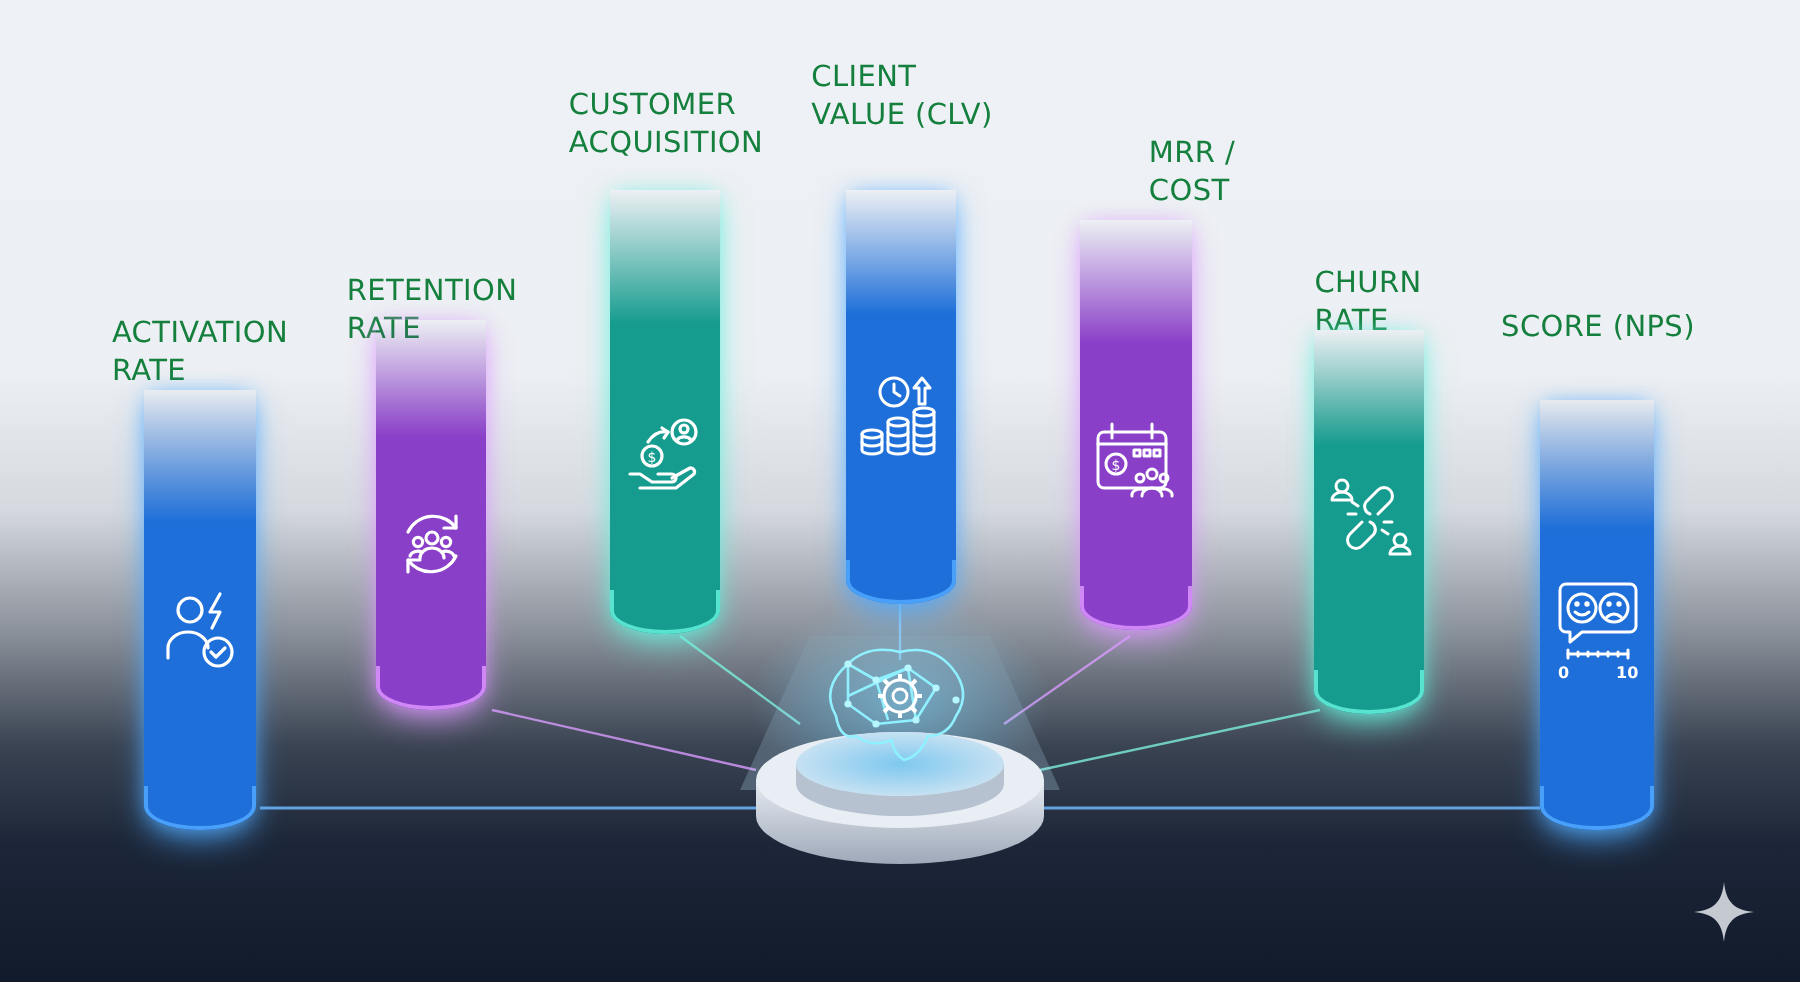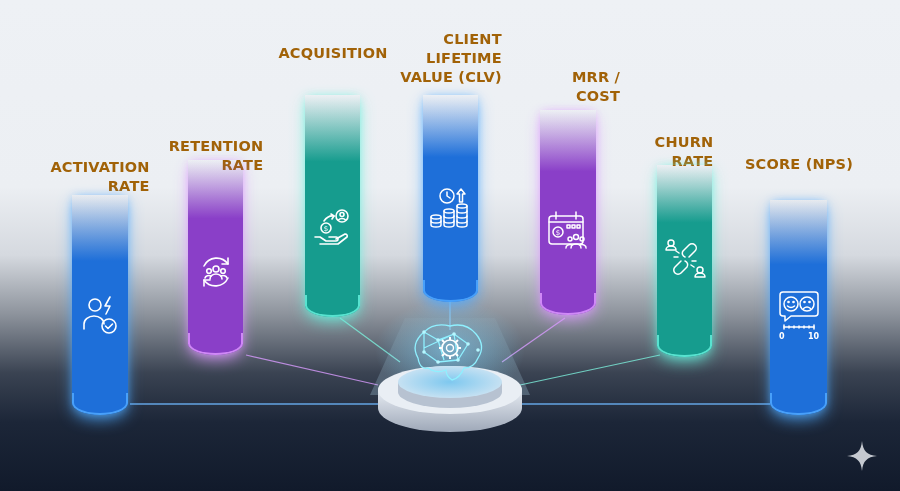--- a/index.html
+++ b/index.html
@@ -4,22 +4,22 @@
 <style>
   html, body { margin: 0; padding: 0; }
   body {
     width: 900px; height: 491px; overflow: hidden; position: relative;
     font-family: "DejaVu Sans", "Liberation Sans", sans-serif;
     background: linear-gradient(to bottom,
       #eef1f5 0%, #eceff3 38%, #d5d9df 52%, #8d939c 64%, #3a4352 76%, #1c2638 86%, #111a2b 100%);
   }
   .stage { position: absolute; inset: 0; }
   .label {
-    position: absolute; text-align: right; color: #a16207;
-    font-weight: 700; font-size: 14.5px; line-height: 19px; letter-spacing: 0.2px;
+    position: absolute; text-align: left; color: #15803d;
+    font-weight: 400; font-size: 14.5px; line-height: 19px; letter-spacing: 0.2px;
     transform: translateX(-50%); white-space: nowrap;
   }
   .col {
     position: absolute; border-radius: 0 0 28px 28px / 0 0 12px 12px;
   }
   .col .icon { position: absolute; left: 50%; transform: translateX(-50%); }
   .blue  { --c: #1e6fd9; --g: rgba(80,170,255,0.85); }
   .purple{ --c: #8a3fc8; --g: rgba(220,150,255,0.85); }
   .teal  { --c: #169c8e; --g: rgba(100,240,220,0.85); }
   .col {
@@ -63,25 +63,25 @@
 
   <div class="label" style="left:100px;top:158px;">
     <div>ACTIVATION</div>
     <div>RATE</div>
   </div>
   <div class="label" style="left:216px;top:137px;">
     <div>RETENTION</div>
     <div>RATE</div>
   </div>
   <div class="label" style="left:333px;top:44px;">
+    <div>CUSTOMER</div>
     <div>ACQUISITION</div>
   </div>
   <div class="label" style="left:451px;top:30px;">
     <div>CLIENT</div>
-    <div>LIFETIME</div>
     <div>VALUE (CLV)</div>
   </div>
   <div class="label" style="left:596px;top:68px;">
     <div>MRR /</div>
     <div>COST</div>
   </div>
   <div class="label" style="left:684px;top:121px;margin-top:12px;">
     <div>CHURN</div>
     <div>RATE</div>
   </div>

